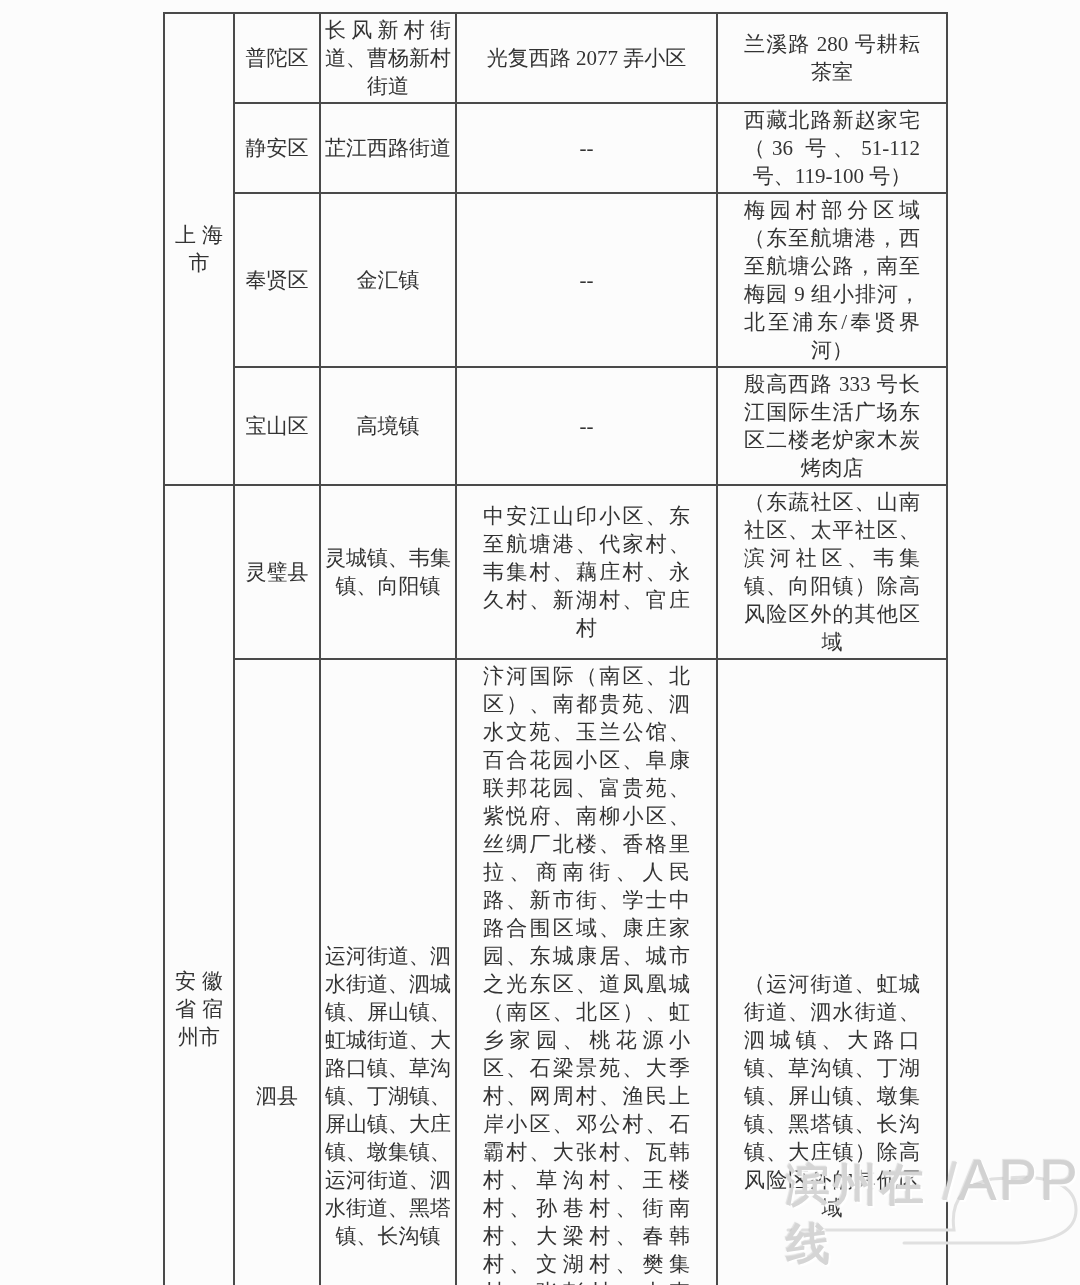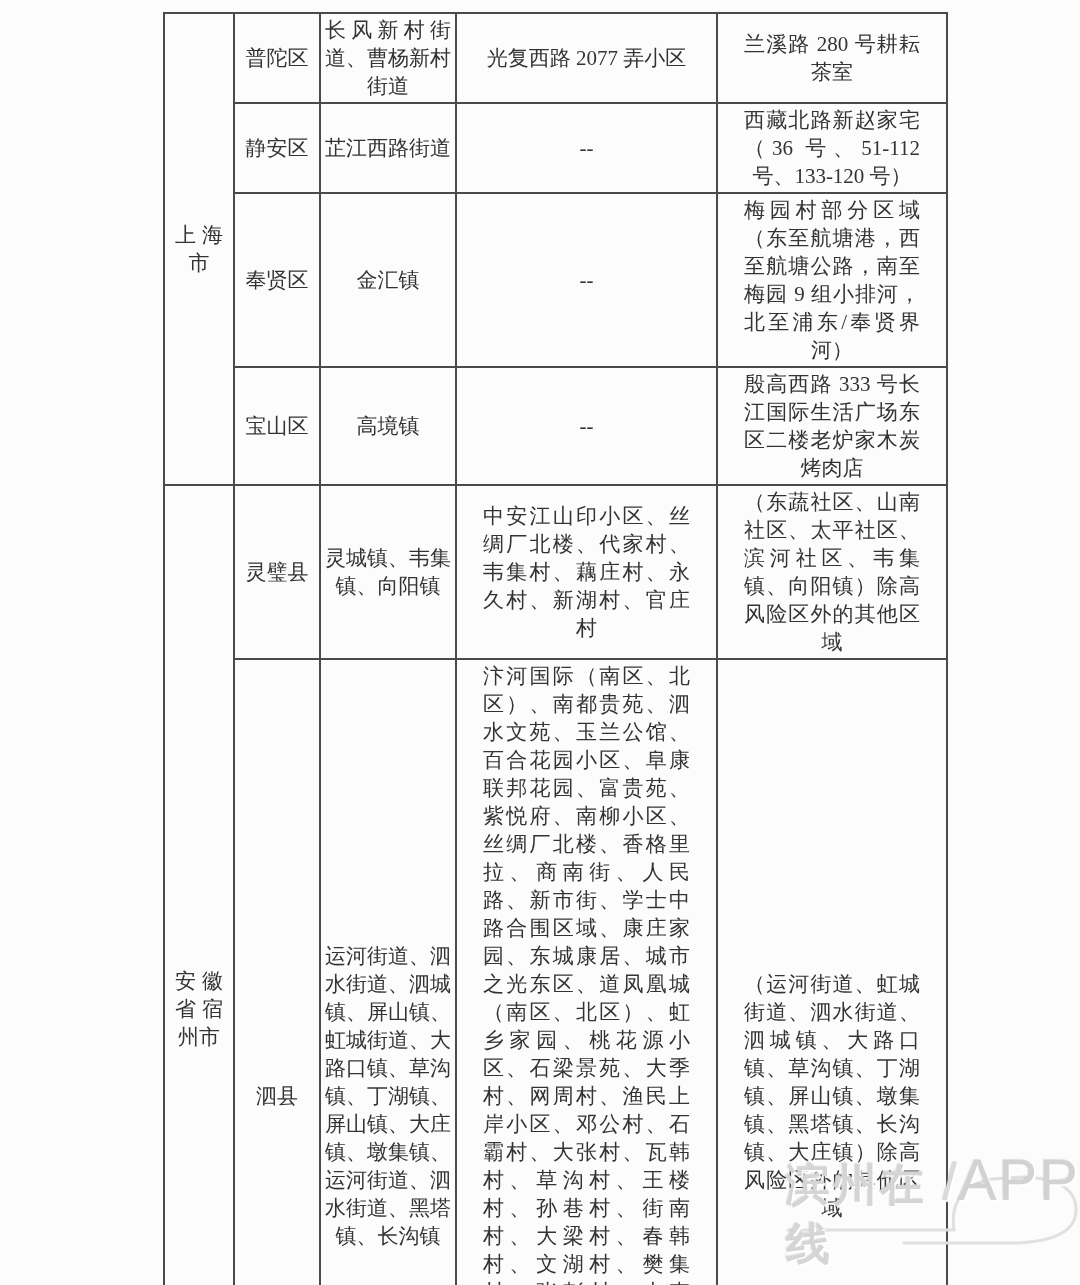--- a/index.html
+++ b/index.html
@@ -86,39 +86,39 @@
         <td class="c-prov" rowspan="4">上海市</td>
         <td class="c-dist">普陀区</td>
         <td class="c-street">长风新村街道、曹杨新村街道</td>
         <td class="c-loc">光复西路 2077 弄小区</td>
         <td class="c-scope">兰溪路 280 号耕耘茶室</td>
       </tr>
       <tr class="r2">
         <td class="c-dist">静安区</td>
         <td class="c-street">芷江西路街道</td>
         <td class="c-loc">--</td>
-        <td class="c-scope">西藏北路新赵家宅（36 号、51-112 号、133-120 号）</td>
+        <td class="c-scope">西藏北路新赵家宅（36 号、51-112 号、119-100 号）</td>
       </tr>
       <tr class="r3">
         <td class="c-dist">奉贤区</td>
         <td class="c-street">金汇镇</td>
         <td class="c-loc">--</td>
         <td class="c-scope">梅园村部分区域（东至航塘港，西至航塘公路，南至梅园 9 组小排河，北至浦东/奉贤界河）</td>
       </tr>
       <tr class="r4">
         <td class="c-dist">宝山区</td>
         <td class="c-street">高境镇</td>
         <td class="c-loc">--</td>
         <td class="c-scope">殷高西路 333 号长江国际生活广场东区二楼老炉家木炭烤肉店</td>
       </tr>
       <tr class="r5">
         <td class="c-prov" rowspan="2">安徽省宿州市</td>
         <td class="c-dist">灵璧县</td>
         <td class="c-street">灵城镇、韦集镇、向阳镇</td>
-        <td class="c-loc">中安江山印小区、丝绸厂北楼、代家村、韦集村、藕庄村、永久村、新湖村、官庄村</td>
+        <td class="c-loc">中安江山印小区、东至航塘港、代家村、韦集村、藕庄村、永久村、新湖村、官庄村</td>
         <td class="c-scope">（东蔬社区、山南社区、太平社区、滨河社区、韦集镇、向阳镇）除高风险区外的其他区域</td>
       </tr>
       <tr class="r6">
         <td class="c-dist">泗县</td>
         <td class="c-street">运河街道、泗水街道、泗城镇、屏山镇、虹城街道、大路口镇、草沟镇、丁湖镇、屏山镇、大庄镇、墩集镇、运河街道、泗水街道、黑塔镇、长沟镇</td>
         <td class="c-loc">汴河国际（南区、北区）、南都贵苑、泗水文苑、玉兰公馆、百合花园小区、阜康联邦花园、富贵苑、紫悦府、南柳小区、丝绸厂北楼、香格里拉、商南街、人民路、新市街、学士中路合围区域、康庄家园、东城康居、城市之光东区、道凤凰城（南区、北区）、虹乡家园、桃花源小区、石梁景苑、大季村、网周村、渔民上岸小区、邓公村、石霸村、大张村、瓦韩村、草沟村、王楼村、孙巷村、街南村、大梁村、春韩村、文湖村、樊集村、张彭村、大李村、朝阳村、霸王村、高尤社区、南关社区、衡尤社区、泗州名城南区、国际装饰城小区、春暖花开、瑞兴花园、东城虹郡、东城美郡、清水湾景苑小区、赵</td>
         <td class="c-scope">（运河街道、虹城街道、泗水街道、泗城镇、大路口镇、草沟镇、丁湖镇、屏山镇、墩集镇、黑塔镇、长沟镇、大庄镇）除高风险区外的其他区域</td>
       </tr>
     </tbody>
   </table>

